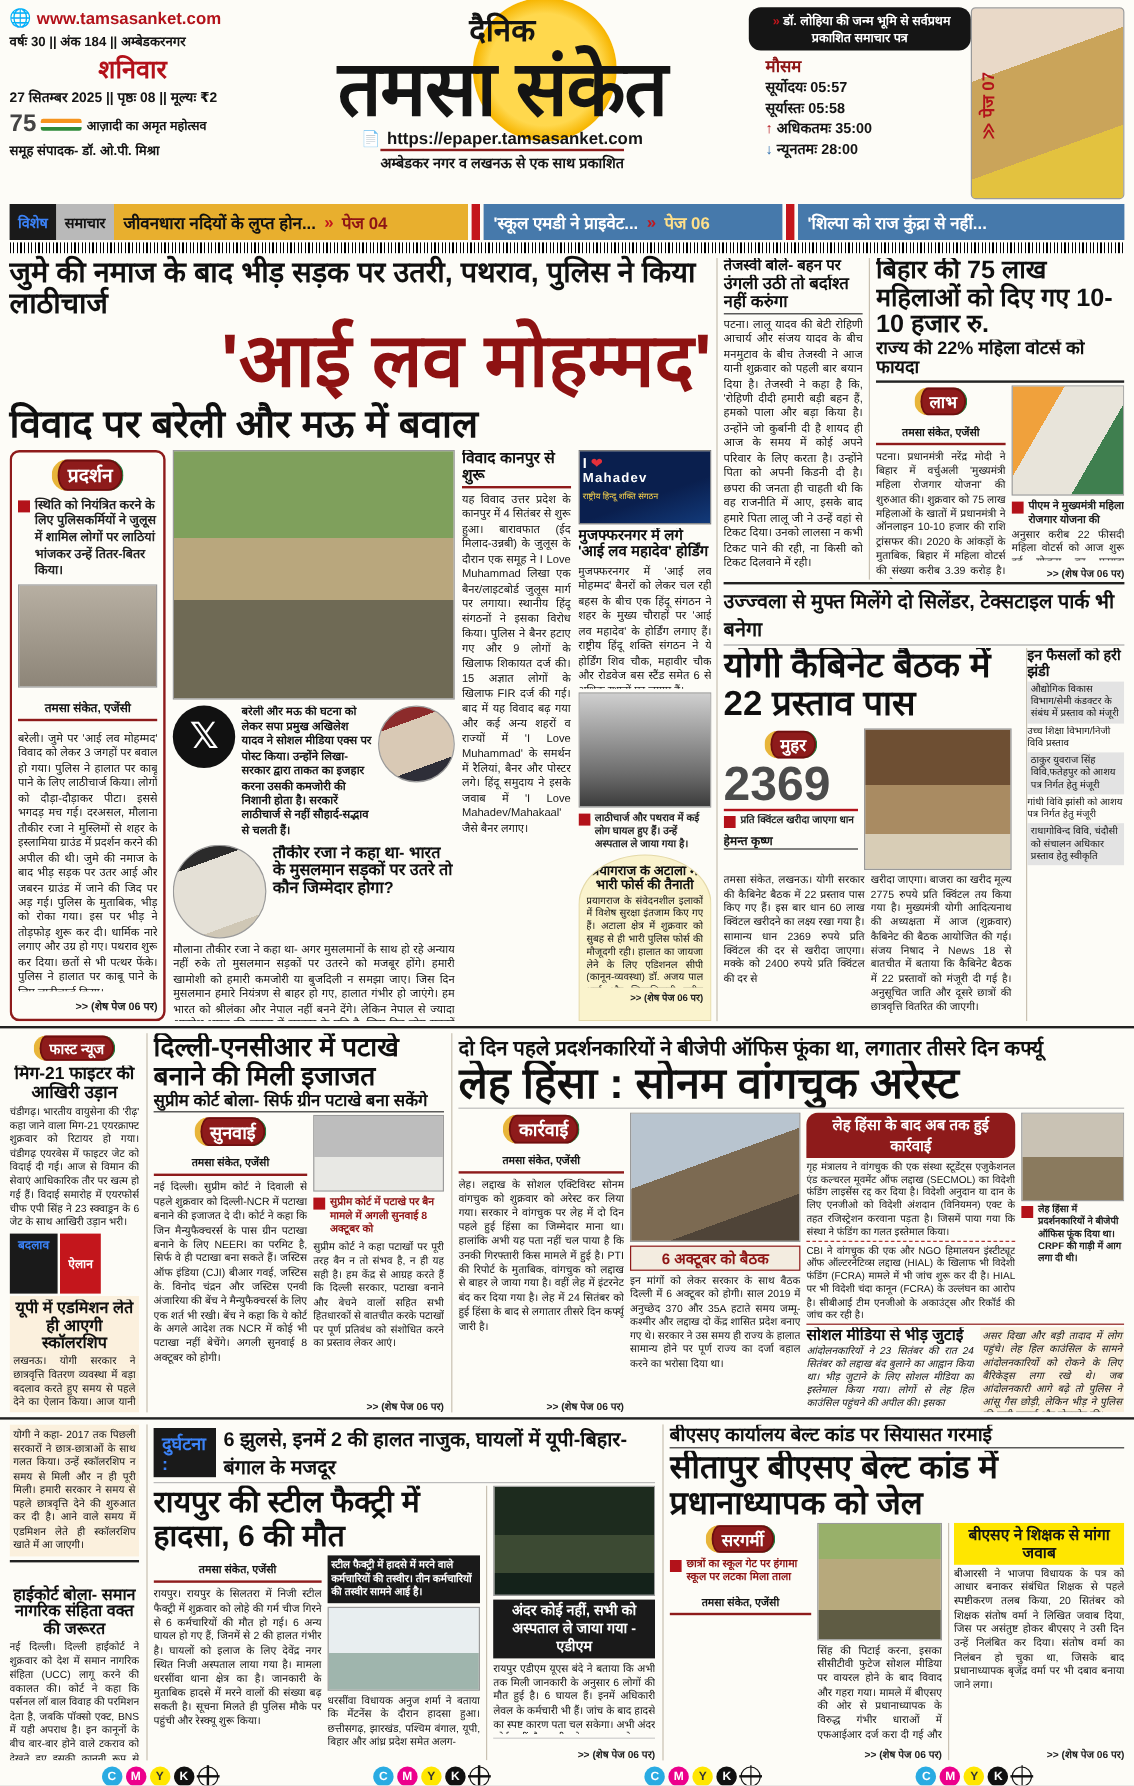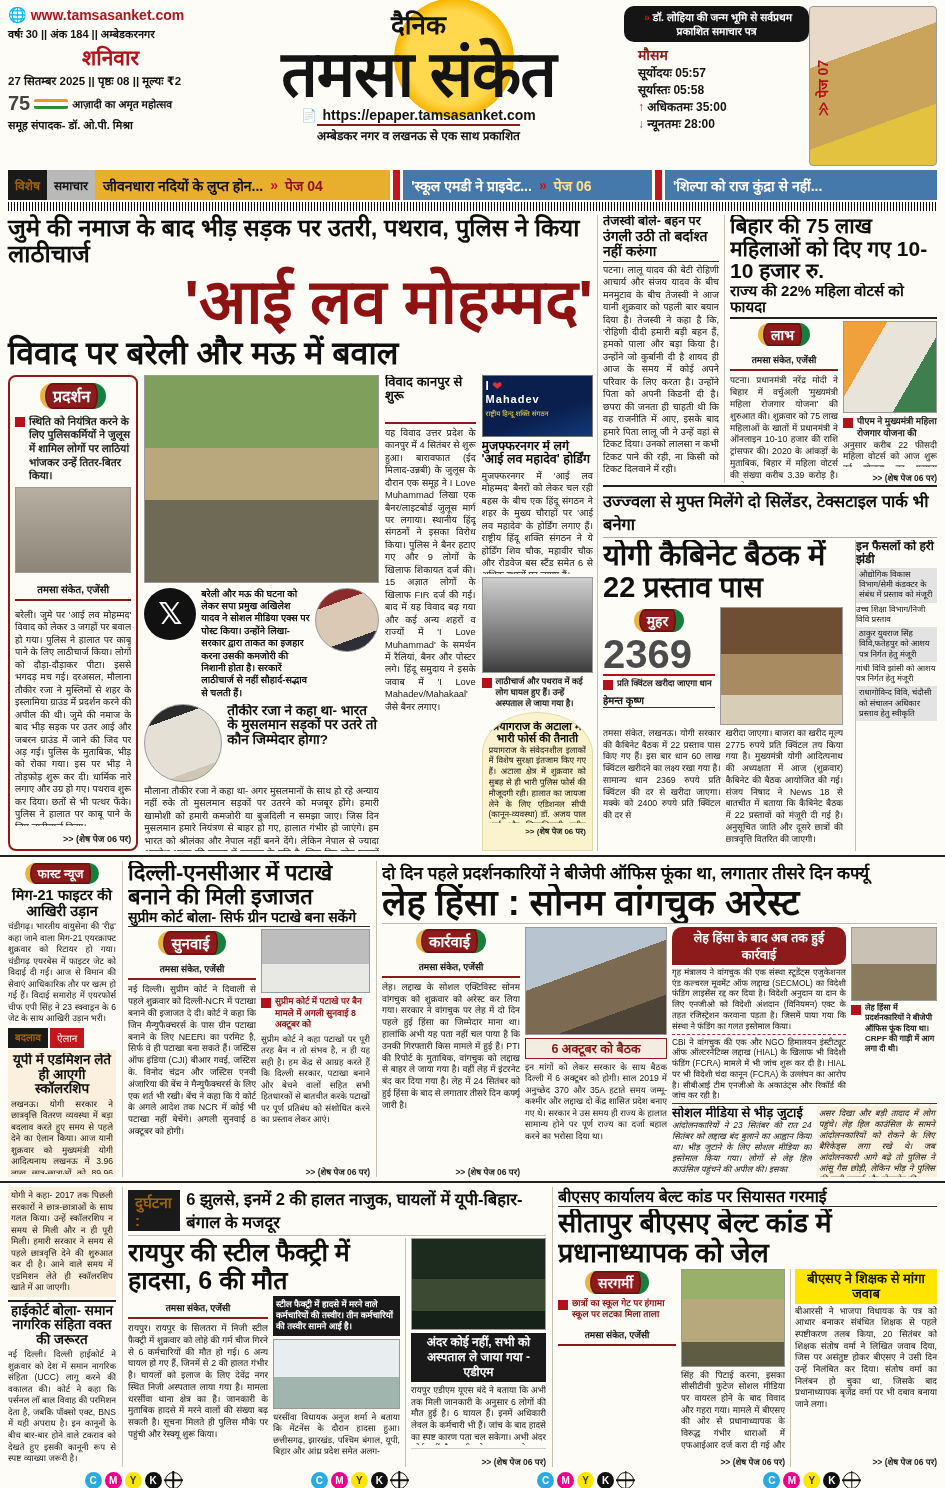--- a/index.html
+++ b/index.html
@@ -9,21 +9,21 @@
 .row{display:flex}
 .col{display:flex;flex-direction:column}
 .clip{overflow:hidden}
 .bold{font-weight:bold}
 .just{text-align:justify}
 .f9{font-size:9.3px;line-height:1.34}
 .maroon{color:#8e1515}
 .more{font-size:9px;font-weight:bold;text-align:right;color:#222;margin-top:2px}
 .byline{font-weight:bold;font-size:10px;text-align:center;border-bottom:2px solid #8e1b1b;padding:2px 0 3px;margin:3px 0 4px}
 .pill{background:#8e1b1b;color:#fff;font-weight:bold;text-align:center;border-radius:13px;
-  padding:2px 8px;font-size:16px;border-left:5px solid #e8b53a;border-right:8px solid #15803d;
+  padding:2px 8px;font-size:16px;border-left:5px solid #e8b53a;border-right:1px solid #15803d;
   box-shadow:inset 0 0 0 1.5px #6d0f0f;margin:2px auto;display:block;width:max-content;max-width:100%}
 .bullet{display:flex;gap:4px;font-weight:bold;font-size:10.5px;line-height:1.3;color:#222}
 .bullet::before{content:"";flex:0 0 10px;height:10px;background:#b3121a;margin-top:2px}
 .ph{border:1px solid #9a9a9a;flex:0 0 auto}
 .ph-crowd{background:linear-gradient(180deg,#7fa05c 0 35%,#b9a77d 35% 60%,#6f6a55 60% 100%)}
 .ph-slipper{background:linear-gradient(180deg,#b7afa2,#8d8578)}
 .ph-bw{background:linear-gradient(180deg,#cfcfcf,#6e6e6e 70%,#3c3c3c)}
 .ph-pm{background:linear-gradient(120deg,#f0a13c 0 30%,#e8e4da 30% 70%,#3f7f4f 70%)}
 .ph-cab{background:linear-gradient(180deg,#6e4f33 0 40%,#a98b62 40% 75%,#d8cdb6 75%)}
 .ph-sc{background:linear-gradient(180deg,#bdbdbd 0 55%,#e8e8e4 55%)}
@@ -36,21 +36,21 @@
 .ph-akhi{background:linear-gradient(160deg,#8c2b2b 0 25%,#d9c9b5 25% 75%,#2e2e38 75%);border-radius:50%}
 .ph-taukir{background:linear-gradient(160deg,#2b2b2b 0 22%,#e4e0d6 22% 80%,#cfc7b5 80%);border-radius:50%}
 .cap{font-size:9px;font-weight:bold;line-height:1.3}
 .strip-head{font-weight:bold;color:#111}
 .teaser{display:flex;align-items:stretch;height:30px;font-weight:bold}
 .yellowbg{background:#e8af2e;color:#111}
 .bluebg{background:#4679ab;color:#fff}
 .pgref{color:#8e1515}
 .arrows::before{content:"\00BB";color:#c4161c;font-weight:bold;margin:0 3px}
 .barcode{height:9px;background:repeating-linear-gradient(90deg,#000 0 1px,#fff 1px 3px)}
-.tagdark{background:#1a1a1a;color:#a16207;font-weight:bold;font-size:12px;padding:2px 7px}
+.tagdark{background:#1a1a1a;color:#3b82f6;font-weight:bold;font-size:12px;padding:2px 7px}
 .taggray{background:#b9b9b9;color:#111;font-weight:bold;font-size:12px;padding:2px 7px}
 .cmyk{display:flex;gap:3px;align-items:center}
 .dot{width:17px;height:17px;border-radius:50%;font-size:10px;font-weight:bold;display:flex;align-items:center;justify-content:center}
 .dC{background:#29abe2;color:#fff}.dM{background:#ec008c;color:#fff}.dY{background:#ffe600;color:#333}.dK{background:#111;color:#fff}
 .reg{width:17px;height:17px;border-radius:50%;border:1.5px solid #111;position:relative}
 .reg::before{content:"";position:absolute;left:50%;top:-2px;bottom:-2px;width:1.5px;background:#111;transform:translateX(-50%)}
 .reg::after{content:"";position:absolute;top:50%;left:-2px;right:-2px;height:1.5px;background:#111;transform:translateY(-50%)}
 .vrule{border-left:1px solid #c9c1b2}
 .hl{font-weight:bold;line-height:1.08;color:#101010}
 .itl{font-style:italic}
@@ -163,21 +163,21 @@
           <div class="col clip" style="flex:1;gap:3px">
             <div class="row" style="gap:5px">
               <div class="ph ph-taukir" style="width:78px;height:78px"></div>
               <div class="hl clip" style="font-size:13.5px;flex:1">तौकीर रजा ने कहा था- भारत के मुसलमान सड़कों पर उतरे तो कौन जिम्मेदार होगा?</div>
             </div>
             <div class="f9 just clip" style="flex:1">मौलाना तौकीर रजा ने कहा था- अगर मुसलमानों के साथ हो रहे अन्याय नहीं रुके तो मुसलमान सड़कों पर उतरने को मजबूर होंगे। हमारी खामोशी को हमारी कमजोरी या बुजदिली न समझा जाए। जिस दिन मुसलमान हमारे नियंत्रण से बाहर हो गए, हालात गंभीर हो जाएंगे। हम भारत को श्रीलंका और नेपाल नहीं बनने देंगे। लेकिन नेपाल से ज्यादा आक्रोश भारत की जनता में सरकार के प्रति है, जिस दिन लोग सड़कों पर आ गए, सरकार संभाल नहीं पाएगी। इसके लिए जिम्मेदार कौन होगा?</div>
           </div>
         </div>
 
         <div class="col clip" style="width:92px;gap:3px">
-          <div class="hl maroon" style="font-size:13px;border-bottom:2px solid #8e1b1b;padding-bottom:19px">विवाद कानपुर से शुरू</div>
+          <div class="hl maroon" style="font-size:13px;border-bottom:2px solid #8e1b1b;padding-bottom:2px">विवाद कानपुर से शुरू</div>
           <div class="f9 just clip" style="flex:1">यह विवाद उत्तर प्रदेश के कानपुर में 4 सितंबर से शुरू हुआ। बारावफात (ईद मिलाद-उन्नबी) के जुलूस के दौरान एक समूह ने I Love Muhammad लिखा एक बैनर/लाइटबोर्ड जुलूस मार्ग पर लगाया। स्थानीय हिंदू संगठनों ने इसका विरोध किया। पुलिस ने बैनर हटाए गए और 9 लोगों के खिलाफ शिकायत दर्ज की। 15 अज्ञात लोगों के खिलाफ FIR दर्ज की गई। बाद में यह विवाद बढ़ गया और कई अन्य शहरों व राज्यों में 'I Love Muhammad' के समर्थन में रैलियां, बैनर और पोस्टर लगे। हिंदू समुदाय ने इसके जवाब में 'I Love Mahadev/Mahakaal' जैसे बैनर लगाए।</div>
         </div>
 
         <div class="col clip" style="width:113px;gap:3px">
           <div style="background:linear-gradient(160deg,#0a1f4e 0 60%,#123a7a);border:1px solid #777;height:62px;padding:3px;color:#fff">
             <div class="bold" style="font-size:12px"><span>I</span> <span style="color:#e5303a">❤</span></div>
             <div class="bold" style="font-size:11px;letter-spacing:1px">Mahadev</div>
             <div style="font-size:7px;color:#ffd84d;margin-top:4px">राष्ट्रीय हिन्दू शक्ति संगठन</div>
           </div>
           <div class="hl maroon clip" style="font-size:12.5px">मुजफ्फरनगर में लगे 'आई लव महादेव' होर्डिंग</div>
@@ -257,21 +257,21 @@
   </div>
 
   <div class="row" style="height:322px;padding:4px 8px 0;border-top:2px solid #222;margin-top:4px;gap:6px">
 
     <div class="col clip" style="width:108px">
       <span class="pill" style="font-size:12px">फास्ट न्यूज</span>
       <div class="hl clip" style="font-size:14.5px;text-align:center;margin:2px 0">मिग-21 फाइटर की आखिरी उड़ान</div>
       <div class="f9 just clip" style="font-size:8.6px;max-height:128px">चंडीगढ़। भारतीय वायुसेना की 'रीढ़' कहा जाने वाला मिग-21 एयरक्राफ्ट शुक्रवार को रिटायर हो गया। चंडीगढ़ एयरबेस में फाइटर जेट को विदाई दी गई। आज से विमान की सेवाएं आधिकारिक तौर पर खत्म हो गई हैं। विदाई समारोह में एयरफोर्स चीफ एपी सिंह ने 23 स्क्वाड्रन के 6 जेट के साथ आखिरी उड़ान भरी।</div>
       <div class="row" style="gap:2px;margin:3px 0 2px">
         <span class="tagdark clip" style="font-size:10px">बदलाव</span>
-        <span style="background:#c4161c;color:#fff;font-weight:normal;font-size:10px;padding:3px 7px">ऐलान</span>
+        <span style="background:#c4161c;color:#fff;font-weight:bold;font-size:10px;padding:18px 7px">ऐलान</span>
       </div>
       <div class="creambg col clip" style="flex:1;padding:3px">
         <div class="hl clip" style="font-size:13.5px;text-align:center">यूपी में एडमिशन लेते ही आएगी स्कॉलरशिप</div>
         <div class="f9 just clip" style="font-size:8.6px;flex:1;margin-top:2px">लखनऊ। योगी सरकार ने छात्रवृत्ति वितरण व्यवस्था में बड़ा बदलाव करते हुए समय से पहले देने का ऐलान किया। आज यानी शुक्रवार को मुख्यमंत्री योगी आदित्यनाथ लखनऊ में 3.96 लाख छात्र-छात्राओं को 89.96 करोड़ की छात्रवृत्ति ट्रांसफर की। सीएम</div>
       </div>
     </div>
 
     <div class="col clip vrule" style="width:248px;padding-left:5px">
       <div class="hl clip" style="font-size:22px;line-height:1.1">दिल्ली-एनसीआर में पटाखे बनाने की मिली इजाजत</div>
       <div class="hl clip" style="font-size:14px;border-bottom:1.5px solid #333;padding:1px 0;margin-bottom:2px">सुप्रीम कोर्ट बोला- सिर्फ ग्रीन पटाखे बना सकेंगे</div>
@@ -330,21 +330,21 @@
           </div>
         </div>
       </div>
     </div>
   </div>
 
   <div class="row" style="height:286px;padding:4px 8px 0;border-top:2px solid #222;margin-top:4px;gap:6px">
 
     <div class="col clip" style="width:108px">
       <div class="creambg f9 just clip" style="font-size:8.6px;padding:3px;max-height:128px">योगी ने कहा- 2017 तक पिछली सरकारों ने छात्र-छात्राओं के साथ गलत किया। उन्हें स्कॉलरशिप न समय से मिली और न ही पूरी मिली। हमारी सरकार ने समय से पहले छात्रवृत्ति देने की शुरुआत कर दी है। आने वाले समय में एडमिशन लेते ही स्कॉलरशिप खाते में आ जाएगी।</div>
-      <div class="hl clip" style="font-size:13.5px;text-align:center;border-top:2px solid #222;margin-top:3px;padding-top:2px">हाईकोर्ट बोला- समान नागरिक संहिता वक्त की जरूरत</div>
+      <div class="hl clip" style="font-size:13.5px;text-align:center;border-top:2px solid #222;margin-top:3px;padding-top:20px">हाईकोर्ट बोला- समान नागरिक संहिता वक्त की जरूरत</div>
       <div class="f9 just clip" style="font-size:8.6px;flex:1;margin-top:2px">नई दिल्ली। दिल्ली हाईकोर्ट ने शुक्रवार को देश में समान नागरिक संहिता (UCC) लागू करने की वकालत की। कोर्ट ने कहा कि पर्सनल लॉ बाल विवाह की परमिशन देता है, जबकि पॉक्सो एक्ट, BNS में यही अपराध है। इन कानूनों के बीच बार-बार होने वाले टकराव को देखते हुए इसकी कानूनी रूप से स्पष्ट व्याख्या जरूरी है।</div>
     </div>
 
     <div class="col clip vrule" style="width:424px;padding-left:5px">
       <div class="row" style="align-items:center;gap:6px;border-bottom:1px solid #bbb;padding-bottom:2px">
         <span class="tagdark" style="font-size:15px">दुर्घटना :</span>
         <span class="strip-head clip" style="font-size:16.5px">6 झुलसे, इनमें 2 की हालत नाजुक, घायलों में यूपी-बिहार-बंगाल के मजदूर</span>
       </div>
       <div class="row clip" style="flex:1;gap:5px;margin-top:2px">
         <div class="col" style="width:272px">

